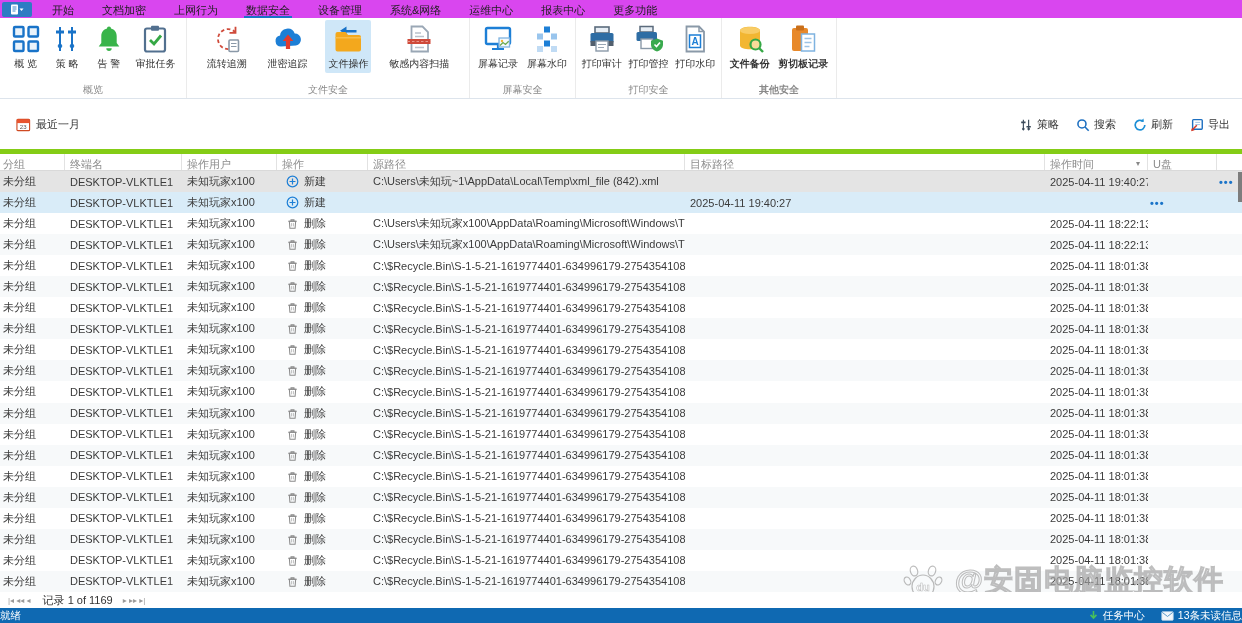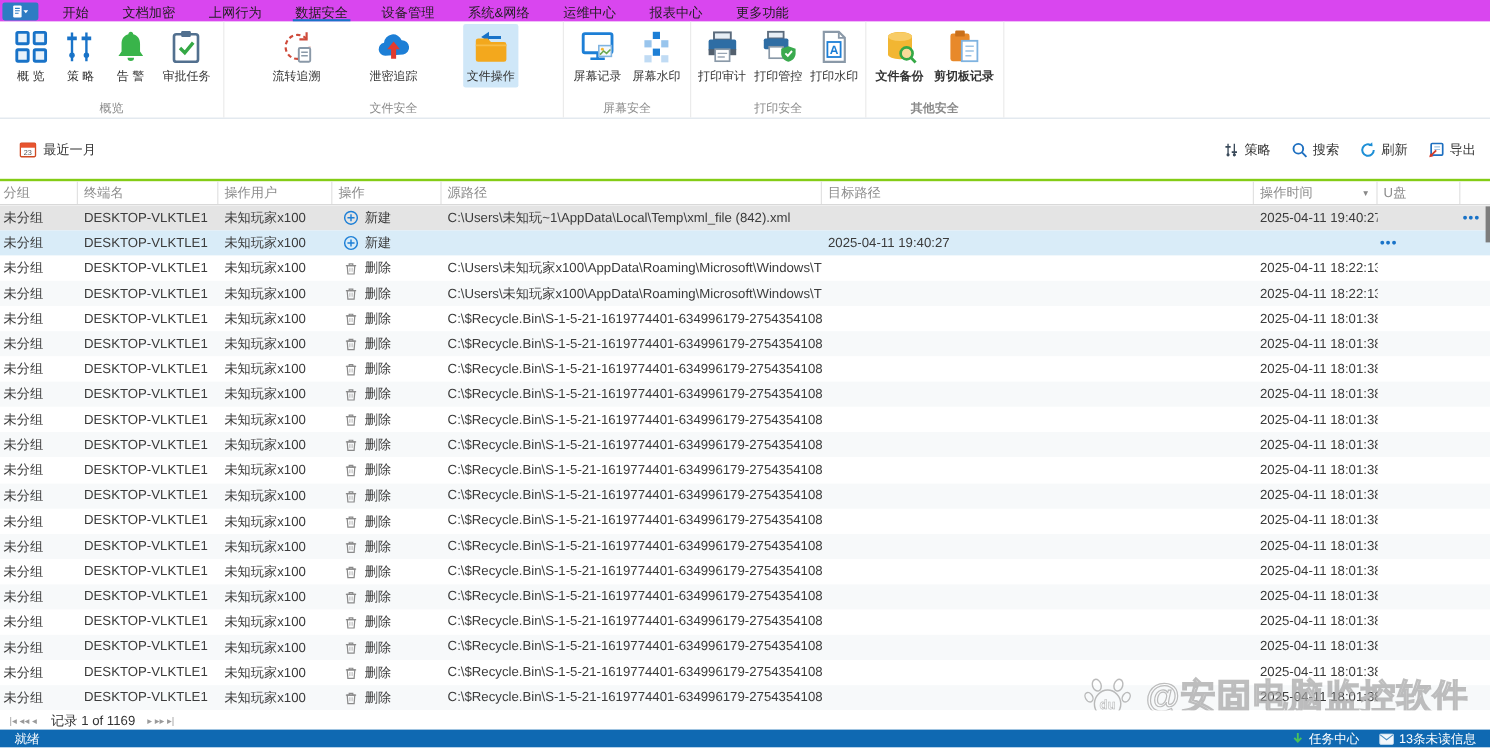--- a/index.html
+++ b/index.html
@@ -26,21 +26,21 @@
   .icon svg { width:100%; height:100%; display:block; }
 
   
   .filter-row { position:absolute; top:117px; left:0; right:0; height:24px; }
   .date-filter { position:absolute; left:16px; top:0; display:flex; align-items:center; gap:5px; font-size:11px; color:#333; cursor:pointer; }
   .actions { position:absolute; right:12px; top:0; display:flex; gap:17px; }
   .action { display:flex; align-items:center; gap:4px; font-size:11px; color:#333; cursor:pointer; }
 
   
   .grid { display:grid; grid-template-columns:65px 117px 95px 91px 317px 360px 103px 69px 25px; }
-  .thead { position:absolute; top:149px; left:0; right:0; height:22px; background:#fff; border-top:2px solid #84cc16; border-bottom:1px solid #d9d9d9; }
+  .thead { position:absolute; top:149px; left:0; right:0; height:22px; background:#fff; border-top:5px solid #84cc16; border-bottom:1px solid #d9d9d9; }
   .th { font-size:11px; color:#8c8c8c; line-height:20px; padding-left:5px; border-right:1px solid #e2e2e2; white-space:nowrap; overflow:hidden; position:relative; }
   .th:first-child { padding-left:3px; }
   .th:last-child { border-right:none; }
   .th .caret { position:absolute; right:7px; top:0; font-size:8px; color:#888; }
   .tbody { position:absolute; top:171px; left:0; right:0; height:421px; overflow:hidden; background:#fff; }
   .trow { height:21.05px; align-items:center; font-size:11px; color:#3b3b3b; cursor:default; }
   .trow.even { background:#fff; }
   .trow.odd { background:#f7f9fa; }
   .trow.selected { background:#e4e4e4; }
   .trow.hover { background:#d9ecf8; }
@@ -53,21 +53,21 @@
   
   .watermark { position:absolute; right:18px; bottom:22px; display:flex; align-items:center; gap:12px; pointer-events:none; z-index:5; }
   .wm-text { font-size:29px; font-weight:bold; letter-spacing:1px; color:rgba(255,255,255,.25); -webkit-text-stroke:1px rgba(150,150,150,.62); }
 
   
   .pager { position:absolute; left:0; right:0; bottom:15px; height:16px; background:#fff; display:flex; align-items:center; padding-left:8px; font-size:10px; z-index:6; }
   .pnav { color:#9a9a9a; font-size:8px; margin-right:6px; cursor:pointer; }
   .rec { color:#333; font-size:11px; margin:0 10px 0 6px; }
 
   
-  .statusbar { position:absolute; left:0; right:0; bottom:0; height:15px; background:#0f69b2; color:#fff; display:flex; align-items:center; justify-content:space-between; padding:0 12px; font-size:10.5px; z-index:7; }
+  .statusbar { position:absolute; left:0; right:0; bottom:0; height:15px; background:#0f69b2; color:#fff; display:flex; align-items:center; justify-content:space-between; padding:0 0; font-size:10.5px; z-index:7; }
   .sb-right { display:flex; gap:16px; }
   .sb-item { display:flex; align-items:center; gap:4px; cursor:pointer; }
 </style>
 </head>
 <body>
 
 <div class="app">
 
   <div class="menubar">
     <div class="app-button">
@@ -167,20 +167,31 @@
           </div>
           <div class="rbtn sel">
             <span class="icon" style="width: 30px; height: 30px;">
               <svg viewBox="0 0 30 30">
                 <path fill="#1973c8" d="M13.5 2.5L7 6.8l6.5 4.3V8.6h10V6.1h-10z"></path>
                 <path fill="#f3a81d" d="M2.5 10a2 2 0 0 1 2-2h8l2.6 3H26a2 2 0 0 1 2 2v12.5a2 2 0 0 1-2 2H4.5a2 2 0 0 1-2-2z"></path>
                 <path fill="#f8bd49" d="M2.5 13h25.5v1.5H2.5z"></path>
               </svg>
             </span>
             <span class="rlabel">文件操作</span>
+          </div>
+          <div class="rbtn">
+            <span class="icon" style="width: 30px; height: 30px;">
+              <svg viewBox="0 0 30 30">
+                <path d="M7.5 2.5h11l5.5 5.5v19.5h-16.5z" fill="#fff" stroke="#9aa7b5" stroke-width="1.8"></path>
+                <path d="M11 9h6M11 12.5h9M11 23.5h9" stroke="#b9c2cc" stroke-width="1.4"></path>
+                <rect x="3.5" y="15" width="23" height="5" fill="#cf4a3a"></rect>
+                <path d="M3.5 17.5h23" stroke="#e9968c" stroke-width="1" stroke-dasharray="2.5 2"></path>
+              </svg>
+            </span>
+            <span class="rlabel">敏感内容扫描</span>
           </div>
         </div>
         <div class="rgl">文件安全</div>
       </div>
       <div class="rgroup" style="width: 106px;">
         <div class="rbtns">
           <div class="rbtn">
             <span class="icon" style="width: 30px; height: 30px;">
               <svg viewBox="0 0 30 30">
                 <rect x="3" y="4" width="24" height="16" rx="1.5" fill="#fff" stroke="#1d7fd6" stroke-width="2.4"></rect>

